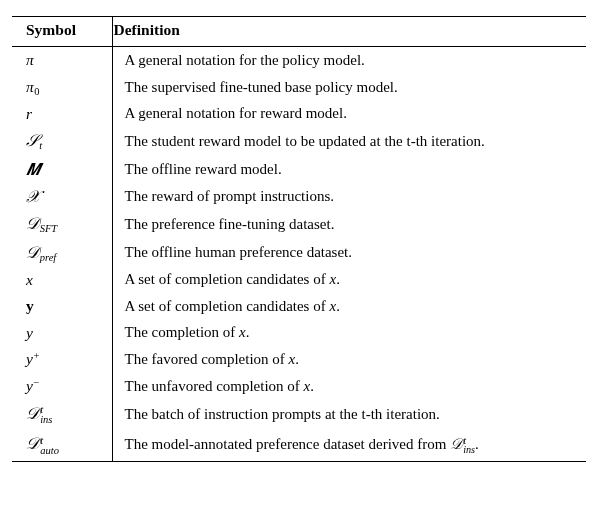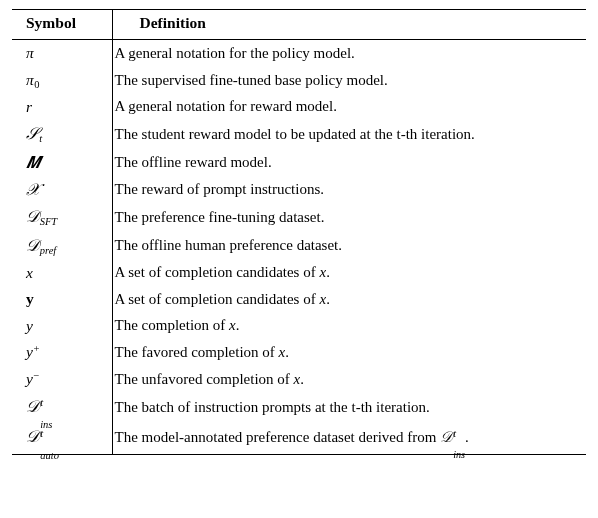--- a/index.html
+++ b/index.html
@@ -17,60 +17,60 @@
   .page {
     position: relative;
     width: 598px;
     height: 518px;
     box-sizing: border-box;
     padding: 0 12px;
   }
   table.symtable {
     width: 574px;
     border-collapse: collapse;
-    margin-top: 9px;
+    margin-top: 16px;
     table-layout: fixed;
   }
   table.symtable col.c-sym { width: 100px; }
   table.symtable col.c-def { width: 474px; }
 
   table.symtable thead th {
     font-weight: bold;
     font-size: 15.5px;
     text-align: left;
     padding: 4px 0 7px 0;
     vertical-align: bottom;
   }
   table.symtable thead th.sym-head {
     padding-left: 14px;
     border-right: 1.2px solid #000;
   }
   table.symtable thead th.def-head {
-    padding-left: 27px;
+    padding-left: 1px;
   }
   table.symtable thead tr {
     border-top: 1.3px solid #000;
     border-bottom: 1.1px solid #000;
   }
   table.symtable tbody tr:last-child {
     border-bottom: 1.3px solid #000;
   }
   table.symtable tbody td {
     font-size: 15px;
     padding: 4.2px 0;
     vertical-align: middle;
   }
   table.symtable tbody td.sym {
     padding-left: 14px;
     border-right: 1.2px solid #000;
     white-space: nowrap;
     font-size: 15.5px;
   }
   table.symtable tbody td.def {
-    padding-left: 2px;
+    padding-left: 12px;
   }
   .mi { font-style: italic; font-family: "Liberation Serif", serif; }
   .mb { font-weight: bold; font-family: "Liberation Serif", serif; font-style: normal; }
   .cal {
     font-family: "DejaVu Serif", serif;
     font-style: italic;
     font-size: 16.5px;
   }
   .sub {
     font-size: 0.68em;
@@ -89,21 +89,21 @@
   .supsub {
     display: inline-block;
     vertical-align: middle;
     font-size: 0.68em;
     line-height: 1.02;
     text-align: left;
     font-style: italic;
     margin-left: 1px;
   }
   .supsub .up { display: block; position: relative; top: 1px; }
-  .supsub .dn { display: block; position: relative; top: 12px; }
+  .supsub .dn { display: block; position: relative; top: 0px; }
   .op { font-style: normal; }
 </style>
 </head>
 <body>
 
 <div class="page">
 
   <table class="symtable">
     <colgroup>
         <col class="c-sym">

